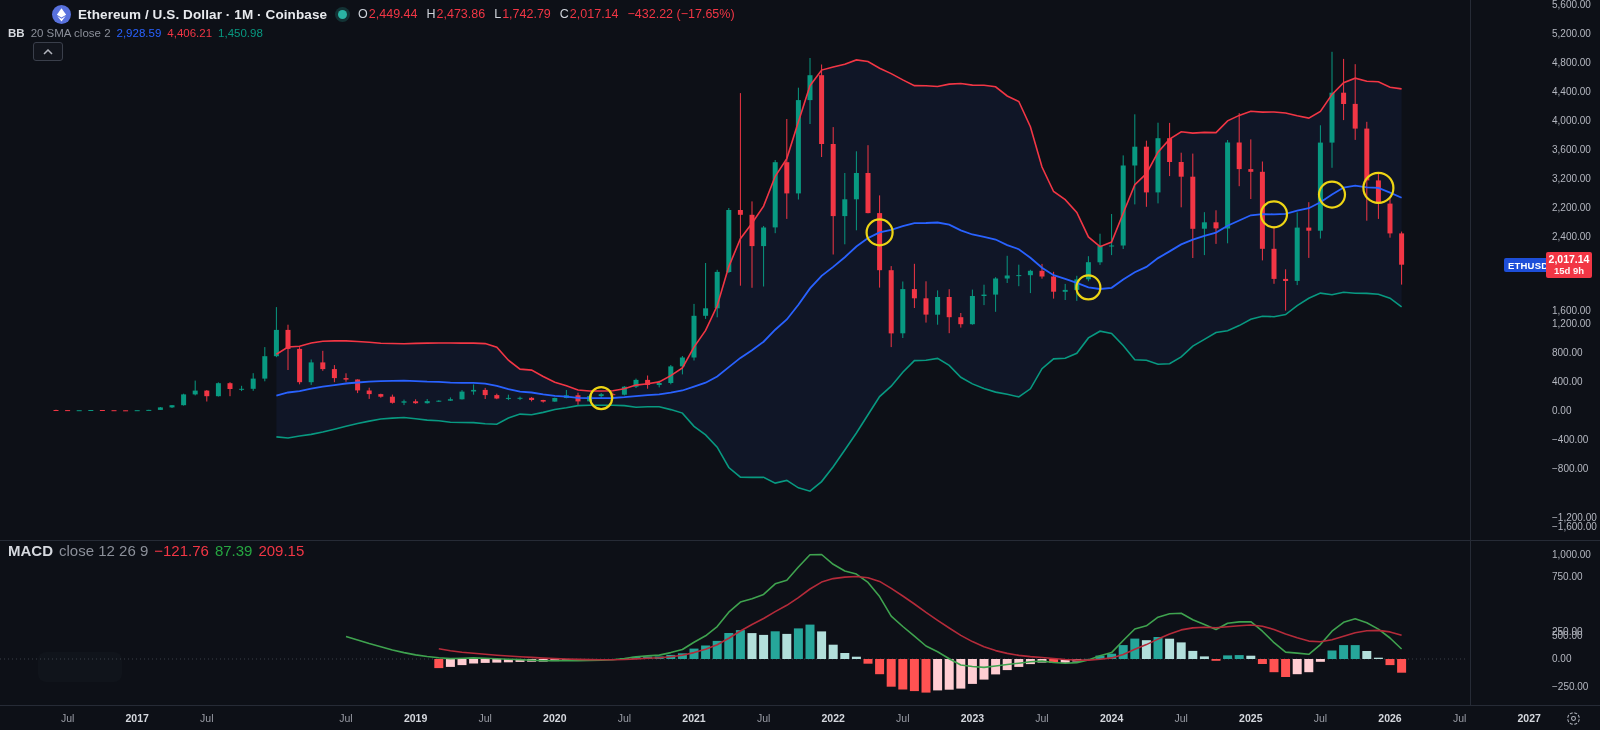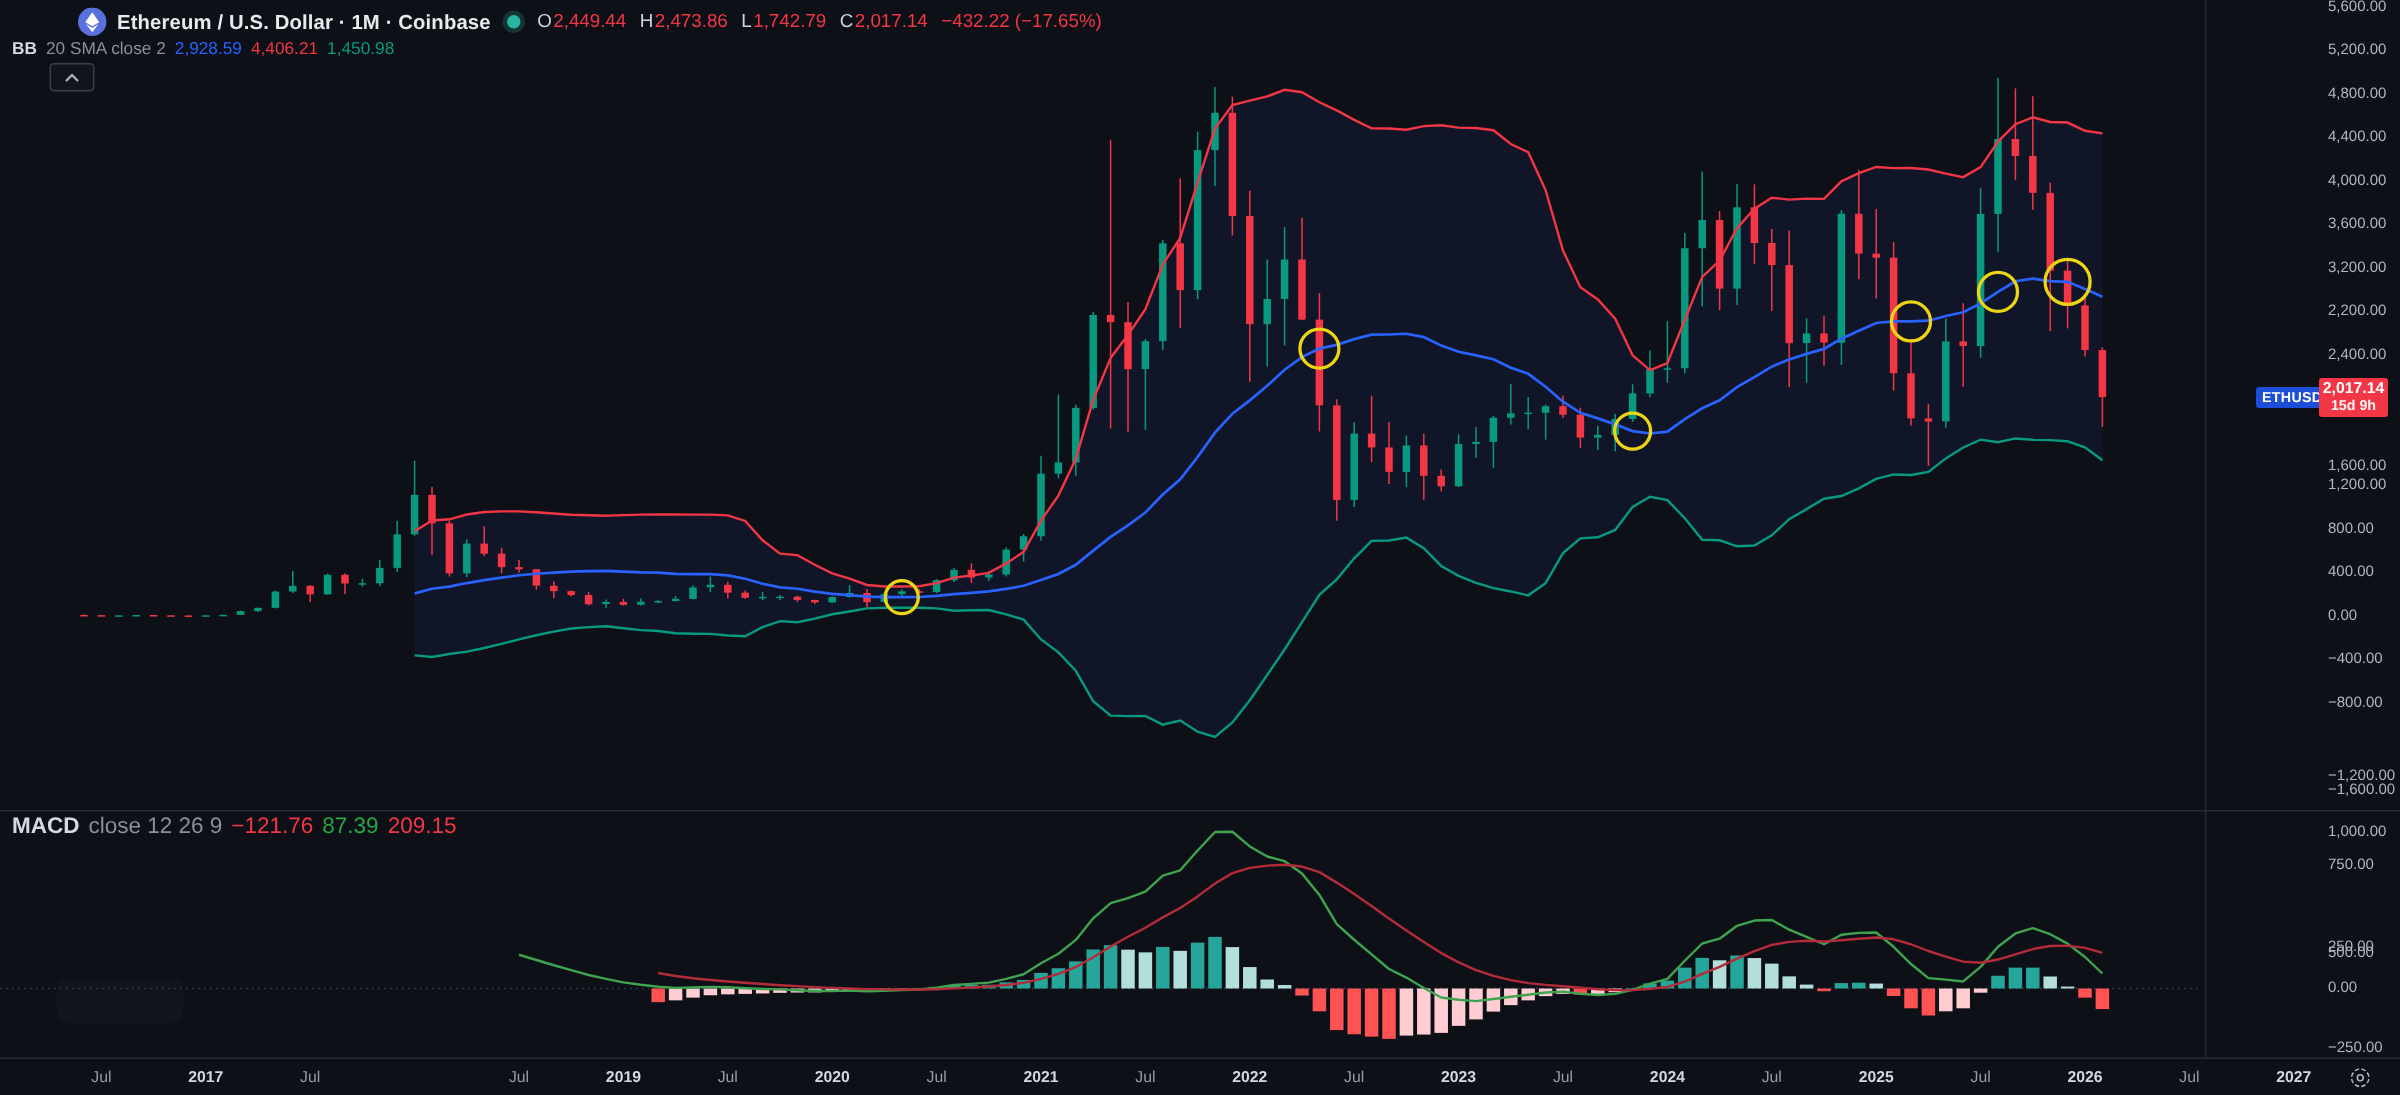--- a/index.html
+++ b/index.html
@@ -458,21 +458,21 @@
       <div class="axis-label" style="top: 405px;">0.00</div>
       <div class="axis-label" style="top: 434px;">−400.00</div>
       <div class="axis-label" style="top: 463px;">−800.00</div>
       <div class="axis-label" style="top: 512px;">−1,200.00</div>
       <div class="axis-label" style="top: 521px;">−1,600.00</div>
       <div class="axis-label" style="top: 549px;">1,000.00</div>
       <div class="axis-label" style="top: 570.5px;">750.00</div>
       <div class="axis-label" style="top: 630px;">500.00</div>
       <div class="axis-label" style="top: 625.5px;">250.00</div>
       <div class="axis-label" style="top: 653px;">0.00</div>
-      <div class="axis-label" style="top: 680.5px; margin-top: 12px;">−250.00</div>
+      <div class="axis-label" style="top: 680.5px;">−250.00</div>
     </div>
   <div id="time-axis">
       <div class="t-label" style="left: 67.6px;">Jul</div>
       <div class="t-label major" style="left: 137.2px;">2017</div>
       <div class="t-label" style="left: 206.8px;">Jul</div>
       <div class="t-label major" style="left: 276.4px; margin-top: 27px;">2018</div>
       <div class="t-label" style="left: 346px;">Jul</div>
       <div class="t-label major" style="left: 415.6px;">2019</div>
       <div class="t-label" style="left: 485.2px;">Jul</div>
       <div class="t-label major" style="left: 554.8px;">2020</div>

